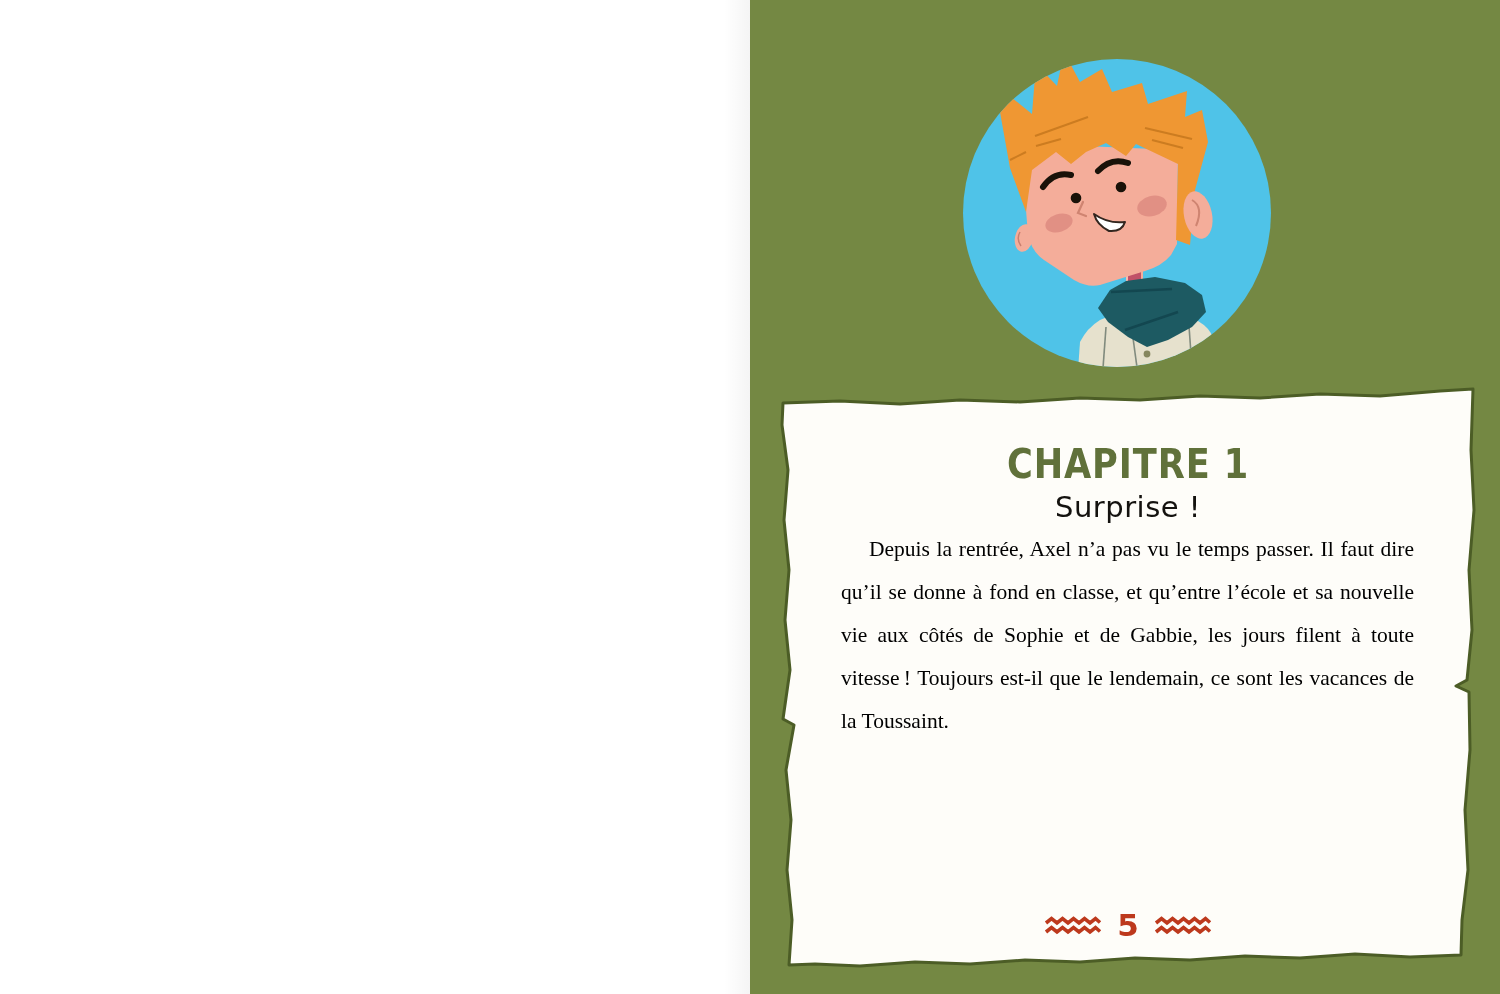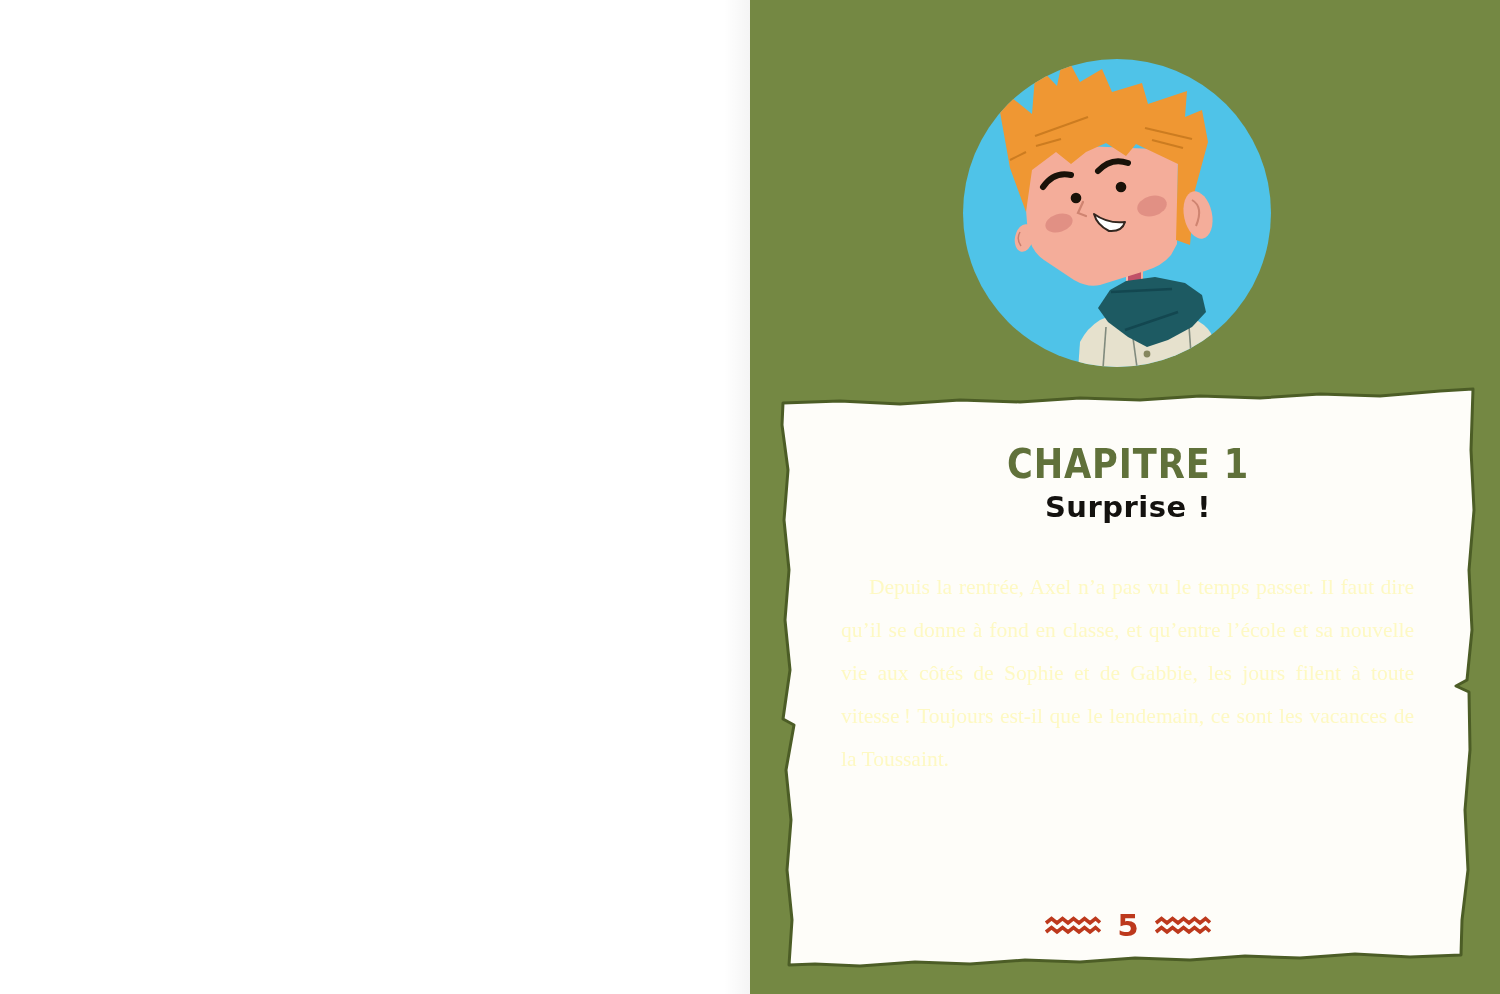--- a/index.html
+++ b/index.html
@@ -19,27 +19,27 @@
   .avatar-wrap { position:absolute; left:190px; top:40px; width:360px; height:360px; }
 
   
   .paper-svg { position:absolute; left:20px; top:380px; width:710px; height:600px; }
 
   
   .chapter-head { position:absolute; left:33px; top:441px; width:690px; text-align:center; }
   .chapter-title { font-family:"DejaVu Sans", sans-serif; font-weight:bold; font-size:40px;
                    line-height:46px; color:#60713a; letter-spacing:1px;
                    transform:scaleX(.88); transform-origin:center; }
-  .chapter-subtitle { font-family:"DejaVu Sans", sans-serif; font-weight:bold; font-size:29px;
+  .chapter-subtitle { font-family:"DejaVu Sans", sans-serif; font-weight:normal; font-size:29px;
                       line-height:36px; color:#14120f; letter-spacing:.5px; margin-top:2px; }
 
   
-  .body-text { position:absolute; left:91px; top:566px; width:573px;
+  .body-text { position:absolute; left:91px; top:528px; width:573px;
                font-family:"Liberation Serif", serif; font-size:21.5px; line-height:43px;
-               color:#fef9c3; text-align:justify; }
+               color:#000000; text-align:justify; }
   .body-text p { text-indent:28px; }
 
   
   .page-footer { position:absolute; left:33px; top:904px; width:690px; height:44px;
                  display:flex; align-items:center; justify-content:center; gap:15px; }
   .page-number { font-family:"DejaVu Sans", sans-serif; font-weight:bold; font-size:31px;
                  color:#bd391d; line-height:1; padding-bottom:2px; }
   .zigzag { width:58px; height:20px; }
 </style>
 </head>

